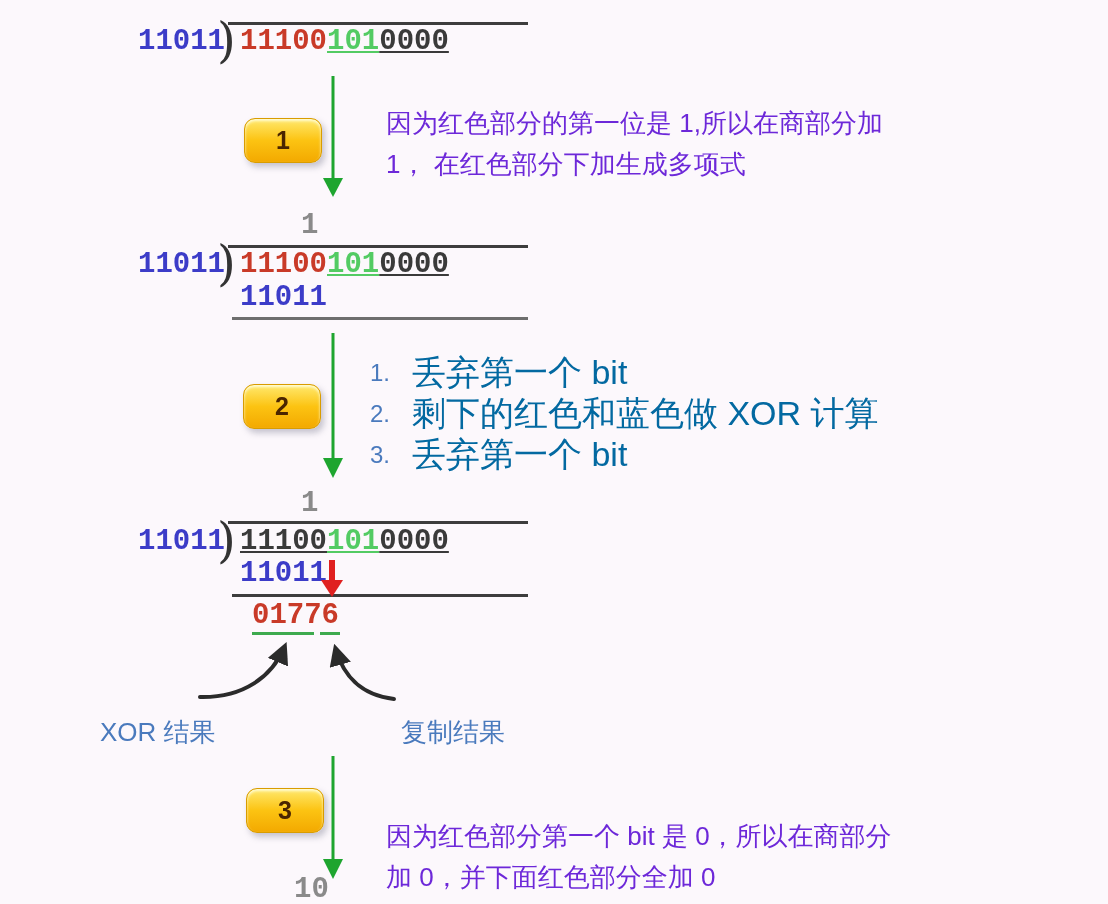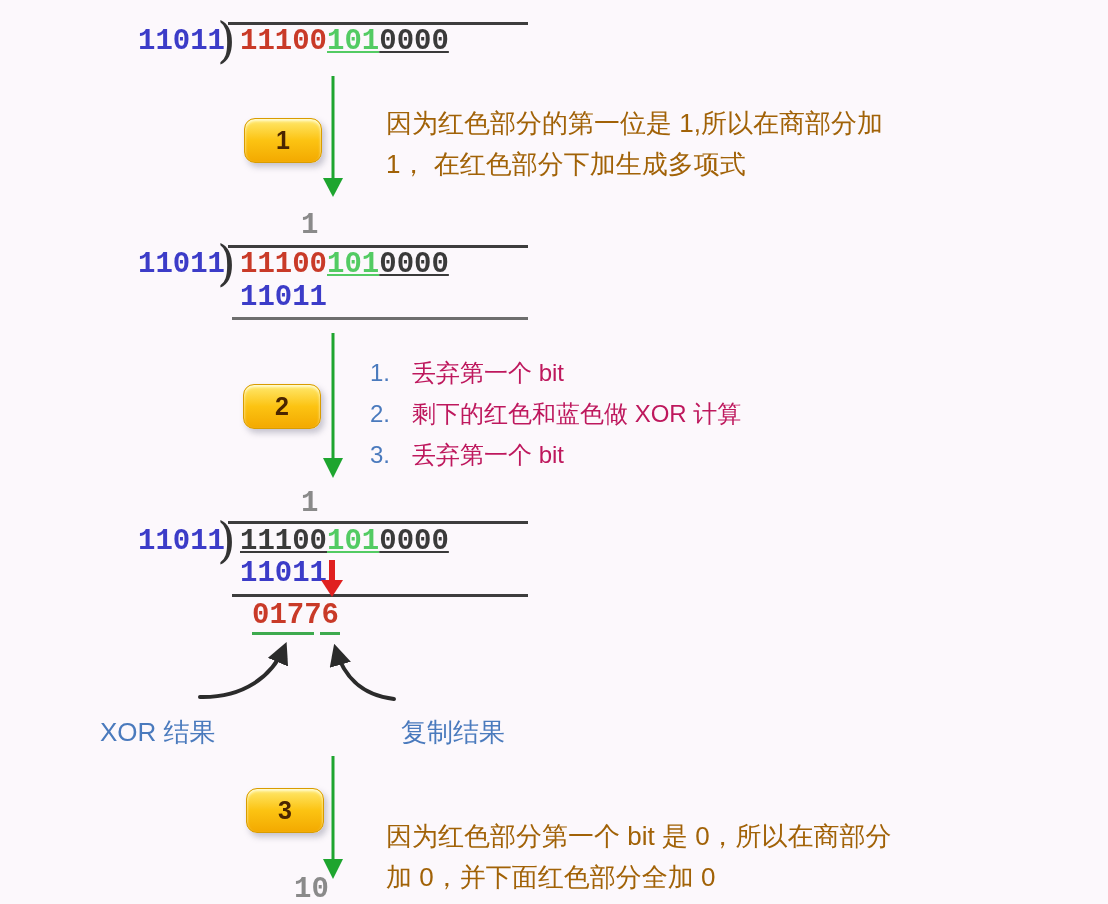--- a/index.html
+++ b/index.html
@@ -77,31 +77,31 @@
     display: flex; align-items: center; justify-content: center;
     font-size: 25px; font-weight: bold; color: #4a2500;
   }
   .badge-1 { left: 244px; top: 118px; }
   .badge-2 { left: 243px; top: 384px; }
   .badge-3 { left: 246px; top: 788px; }
 
   
   .note {
     position: absolute;
-    color: #a16207;
+    color: #6d28d9;
     font-size: 26px;
     line-height: 41px;
     white-space: pre;
   }
   .note-1 { left: 386px; top: 103px; }
   .note-3 { left: 386px; top: 784px; margin-top: 32px; }
   .steplist { position: absolute; left: 370px; top: 352px; }
   .steplist .row { display: flex; height: 41px; align-items: center; }
   .steplist .num { width: 42px; color: #4a7abd; font-size: 24px; }
-  .steplist .txt { color: #be185d; font-size: 24px; white-space: pre; text-align: center; }
+  .steplist .txt { color: #0369a1; font-size: 34px; white-space: pre; text-align: center; }
 
   .arrow-label {
     position: absolute;
     color: #4a7abd;
     font-size: 26px;
     white-space: pre;
   }
   .lbl-xor  { left: 100px; top: 715px; }
   .lbl-copy { left: 401px; top: 715px; }
 

